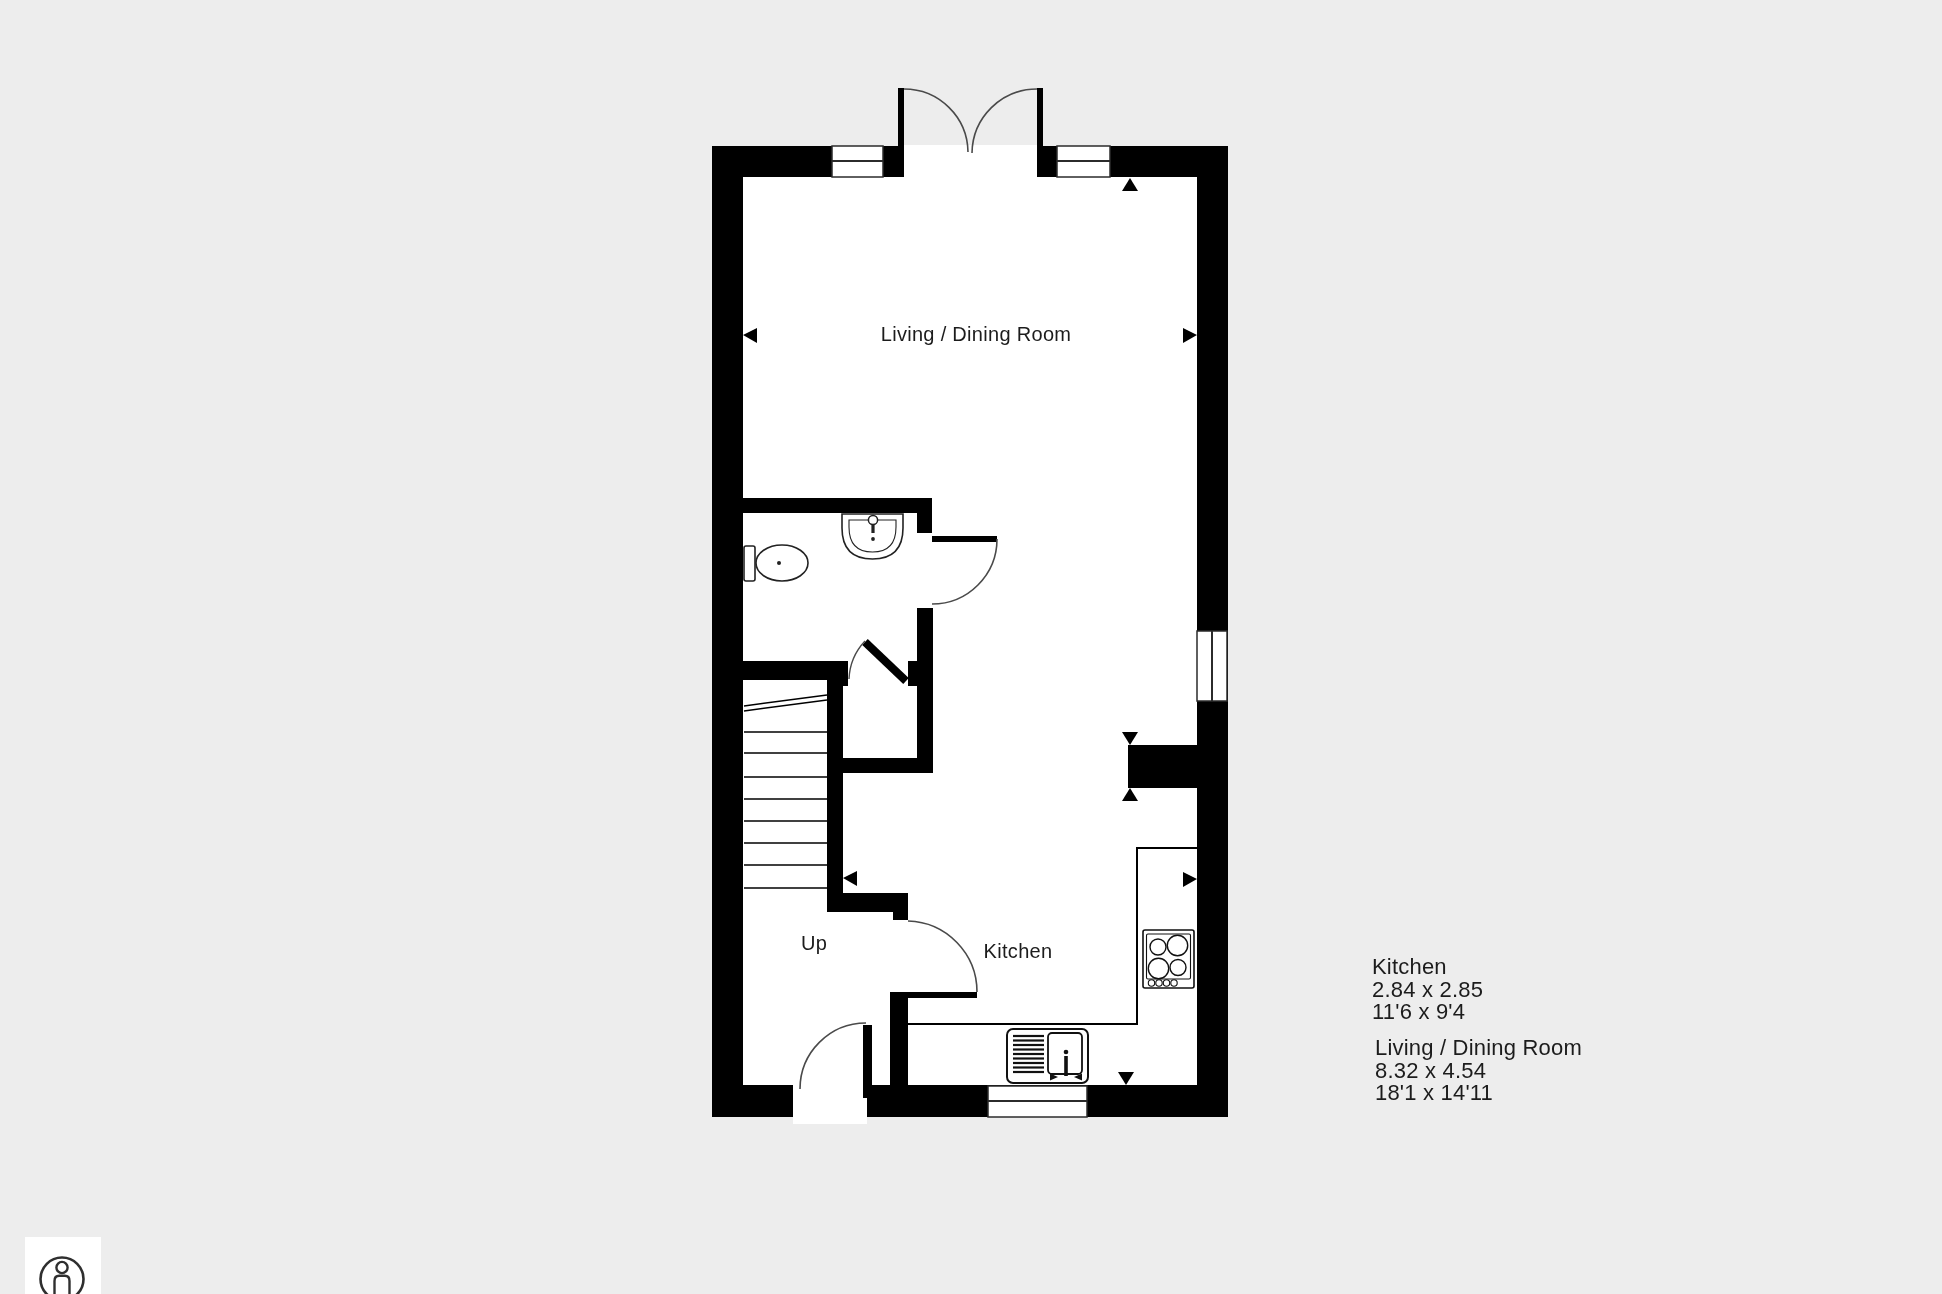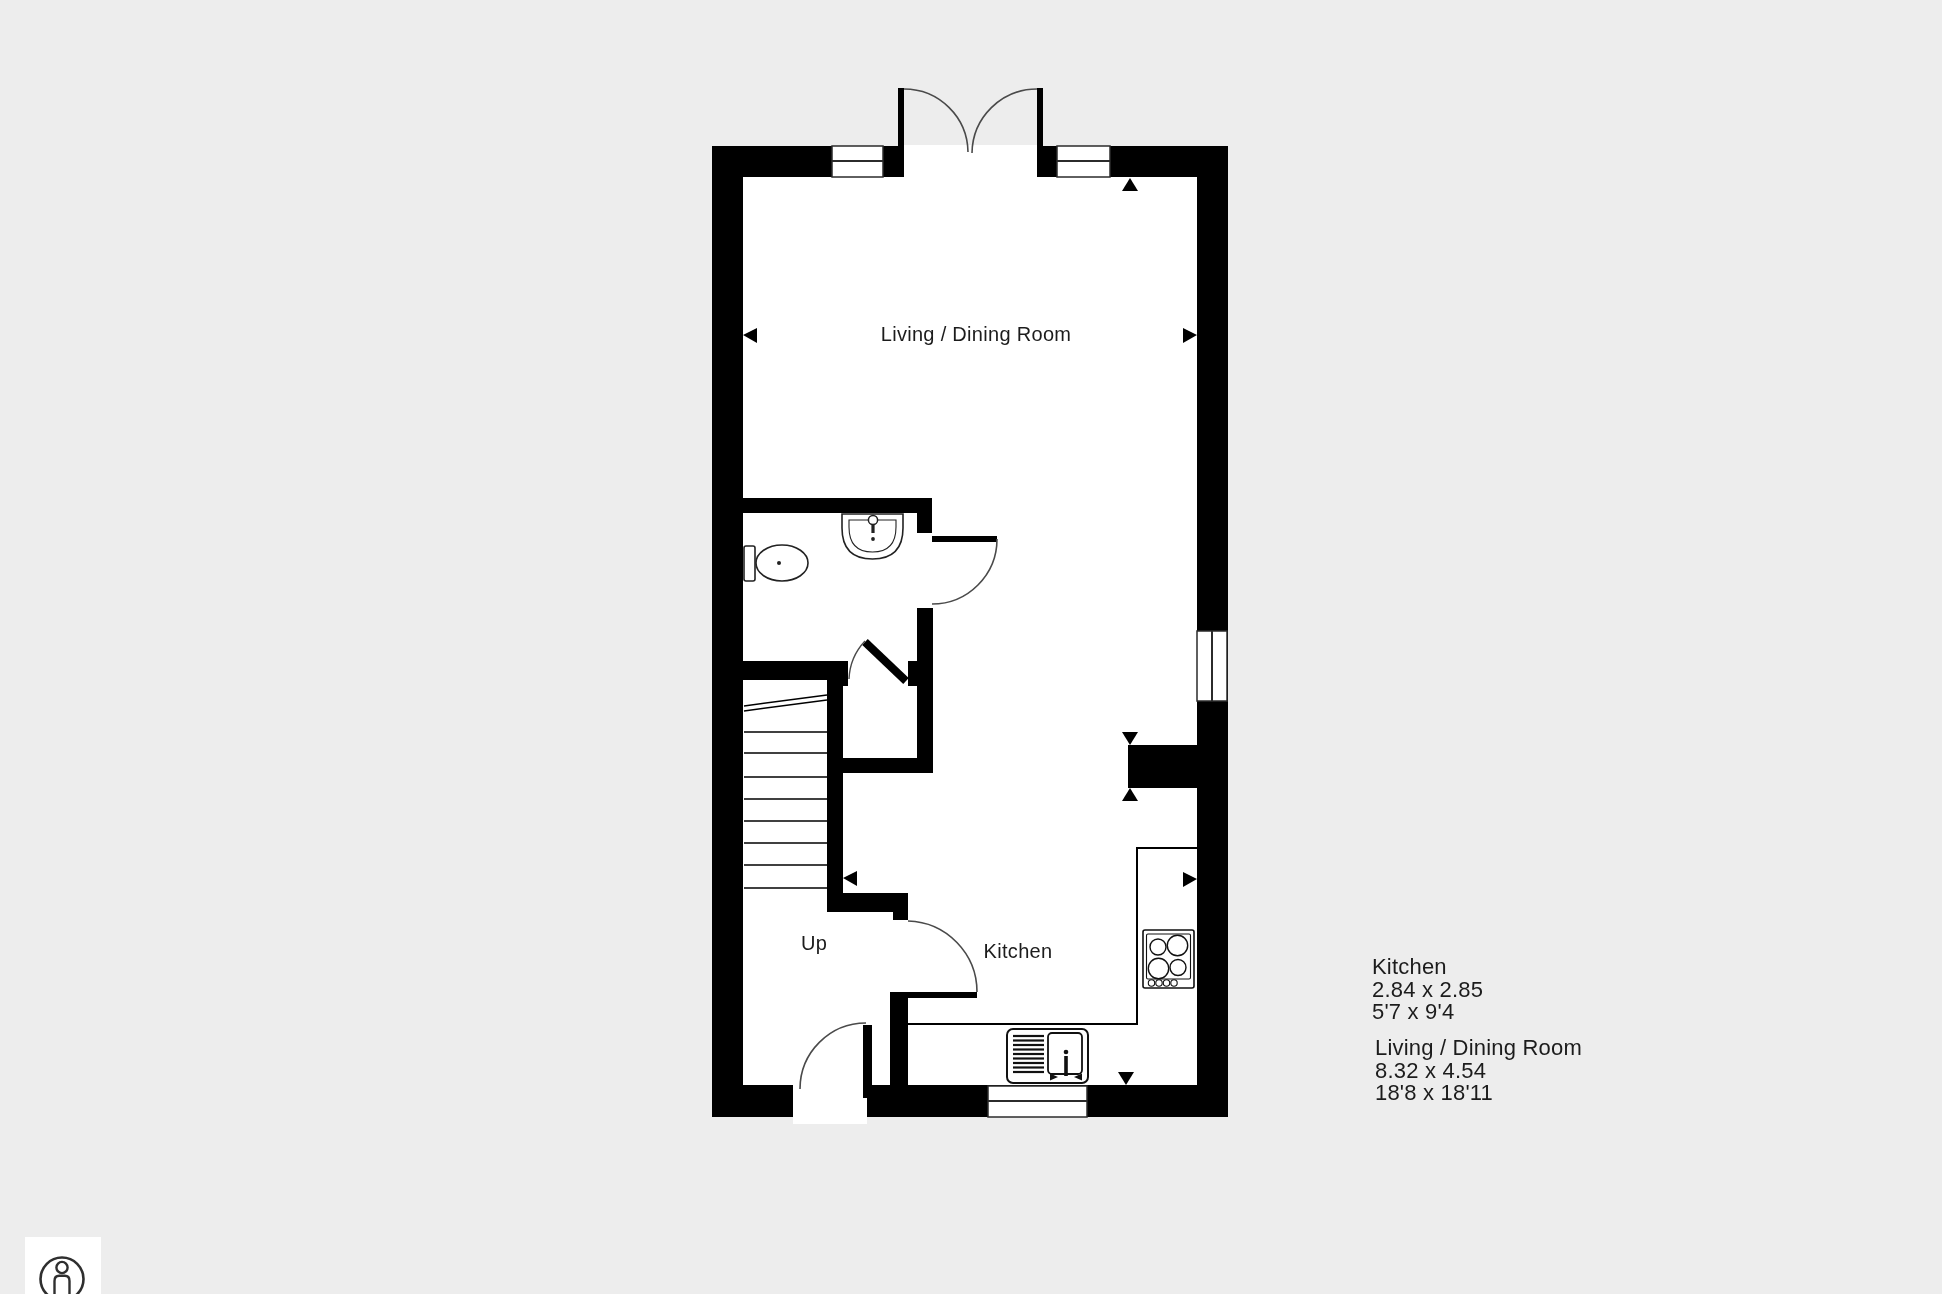--- a/index.html
+++ b/index.html
@@ -181,21 +181,21 @@
     </g>
   </svg>
 
   <div class="room-label" style="left:976px;top:334px;">Living / Dining Room</div>
   <div class="room-label" style="left:1018px;top:951px;">Kitchen</div>
   <div class="room-label" style="left:814px;top:943px;">Up</div>
 
   <div class="legend" style="left:1372px;top:956px;">
     <div>Kitchen</div>
     <div>2.84 x 2.85</div>
-    <div>5'7 x 9'4</div>
+    <div>11'6 x 9'4</div>
   </div>
   <div class="legend" style="left:1375px;top:1037px;">
     <div>Living / Dining Room</div>
     <div>8.32 x 4.54</div>
-    <div>18'8 x 18'11</div>
+    <div>18'1 x 14'11</div>
   </div>
 
 </div>
 
 </body></html>

